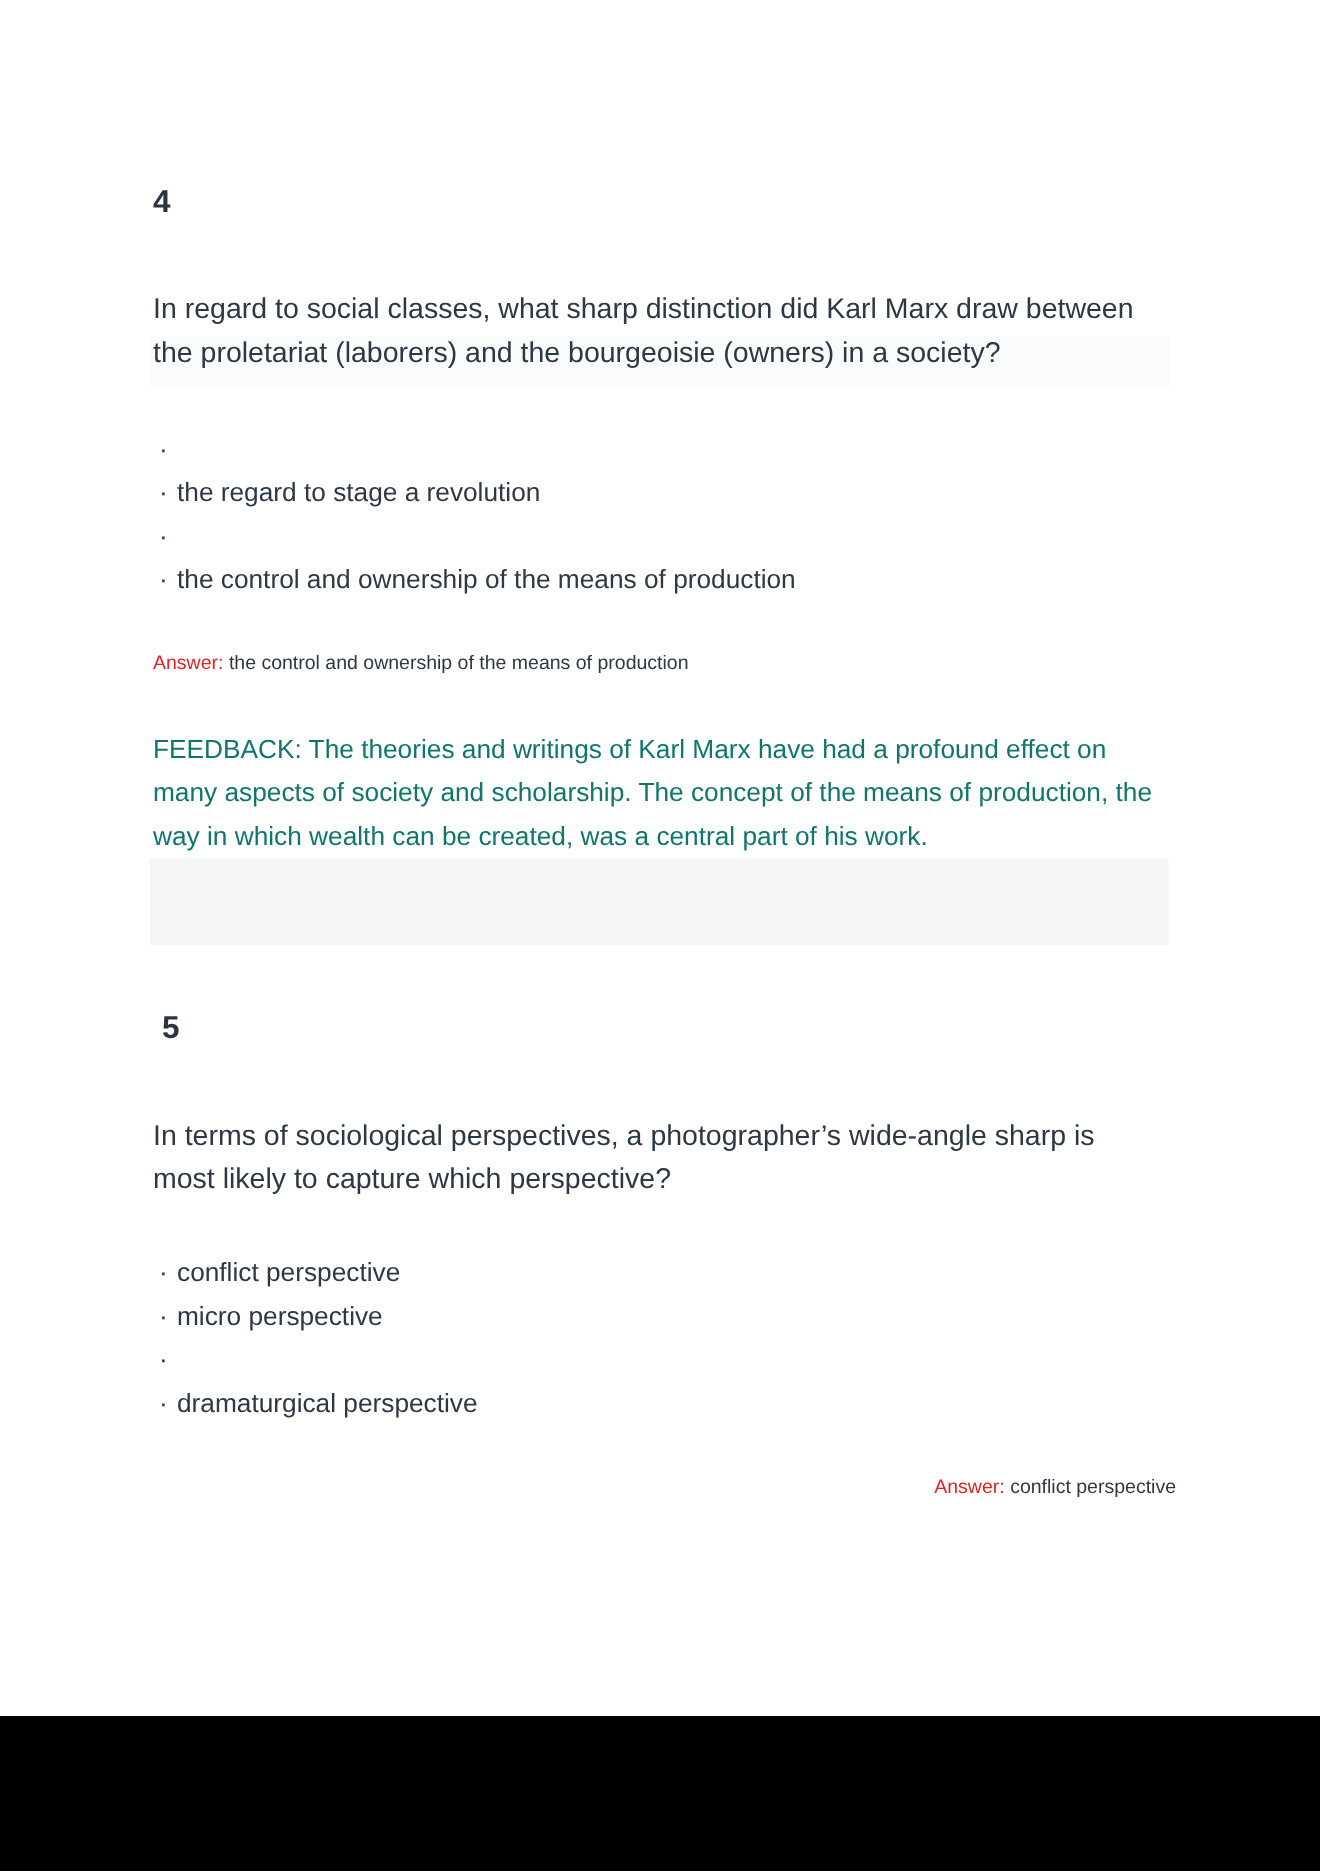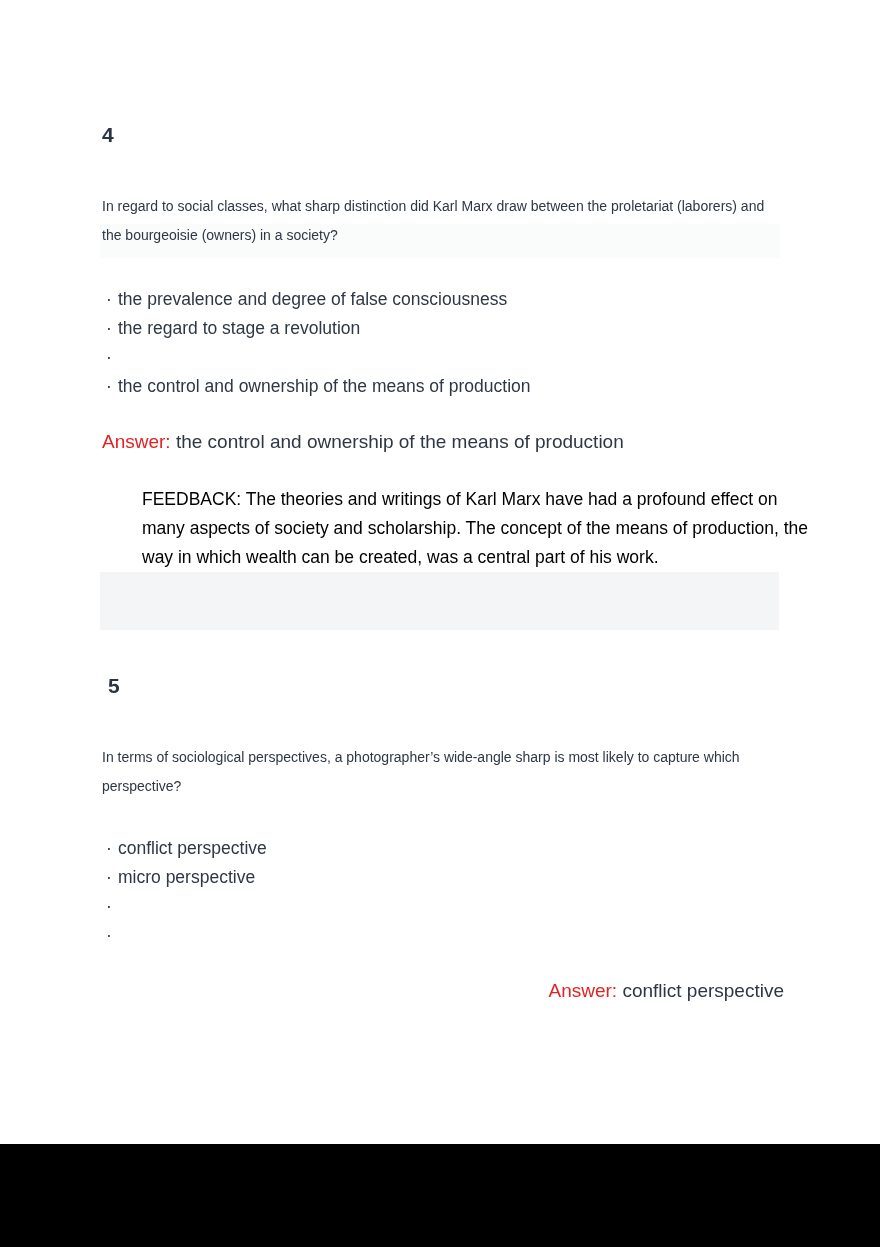--- a/index.html
+++ b/index.html
@@ -17,57 +17,56 @@
     color: #2e3744;
   }
   .abs { position: absolute; }
   .q-number {
     font-size: 21px;
     font-weight: 700;
     color: #2b3440;
     line-height: 26px;
   }
   .q-text {
-    font-size: 14px;
+    font-size: 19px;
     line-height: 29px;
     color: #2e3744;
   }
   .options {
     font-size: 17.5px;
     line-height: 29px;
     color: #2e3744;
   }
   .option-row {
     display: flex;
     align-items: baseline;
   }
   .bullet {
     width: 12px;
     text-align: left;
     padding-left: 4px;
     flex: 0 0 auto;
     color: #2e3744;
   }
   .answer-line {
-    font-size: 19px;
+    font-size: 13px;
     line-height: 29px;
   }
   .answer-label {
     color: #e32222;
   }
   .answer-text {
     color: #2e3744;
   }
   .feedback {
     font-size: 17.5px;
     line-height: 29px;
-    color: #000000;
+    color: #0f766e;
     position: relative;
     z-index: 2;
-    margin-left: 40px;
   }
   .highlight-block {
     background: #f4f5f6;
     z-index: 1;
   }
   .highlight-strip {
     background: #fafbfb;
     z-index: 0;
   }
   .footer-bar {
@@ -84,21 +83,20 @@
 
   <div class="abs highlight-block" style="left:100px; top:572px; width:679px; height:58px;"></div>
 
   <div class="abs q-number" style="left:102px; top:122px;">4</div>
 
   <div class="abs q-text" style="left:102px; top:192px; width:682px; z-index:2;">In regard to social classes, what sharp distinction did Karl Marx draw between the proletariat (laborers) and the bourgeoisie (owners) in a society?</div>
 
   <div class="abs options" style="left:102px; top:285px; width:682px;">
     <div class="option-row">
       <span class="bullet">·</span>
-      <span>the prevalence and degree of false consciousness</span>
     </div>
     <div class="option-row">
       <span class="bullet">·</span>
       <span>the regard to stage a revolution</span>
     </div>
     <div class="option-row">
       <span class="bullet">·</span>
     </div>
     <div class="option-row">
       <span class="bullet">·</span>
@@ -124,20 +122,21 @@
     </div>
     <div class="option-row">
       <span class="bullet">·</span>
       <span>micro perspective</span>
     </div>
     <div class="option-row">
       <span class="bullet">·</span>
     </div>
     <div class="option-row">
       <span class="bullet">·</span>
+      <span>dramaturgical perspective</span>
     </div>
   </div>
 
   <div class="abs answer-line" style="left:102px; top:976px; width:682px;text-align:right;">
     <span class="answer-label">Answer:</span>
     <span class="answer-text">conflict perspective</span>
   </div>
 
   <div class="abs footer-bar" style="left:0; top:1144px; width:880px; height:103px;"></div>
 

